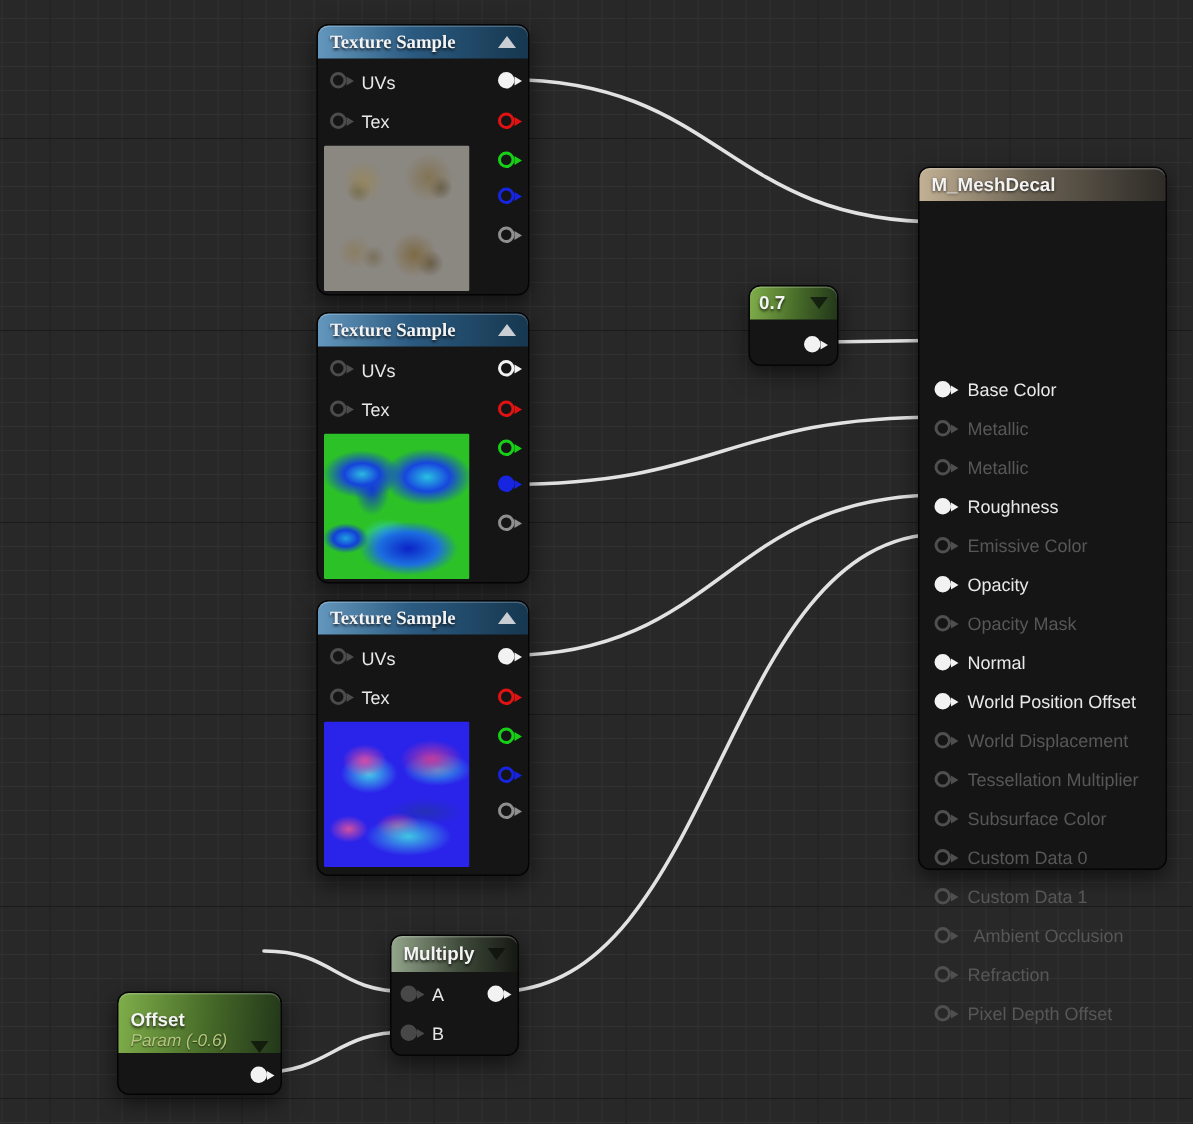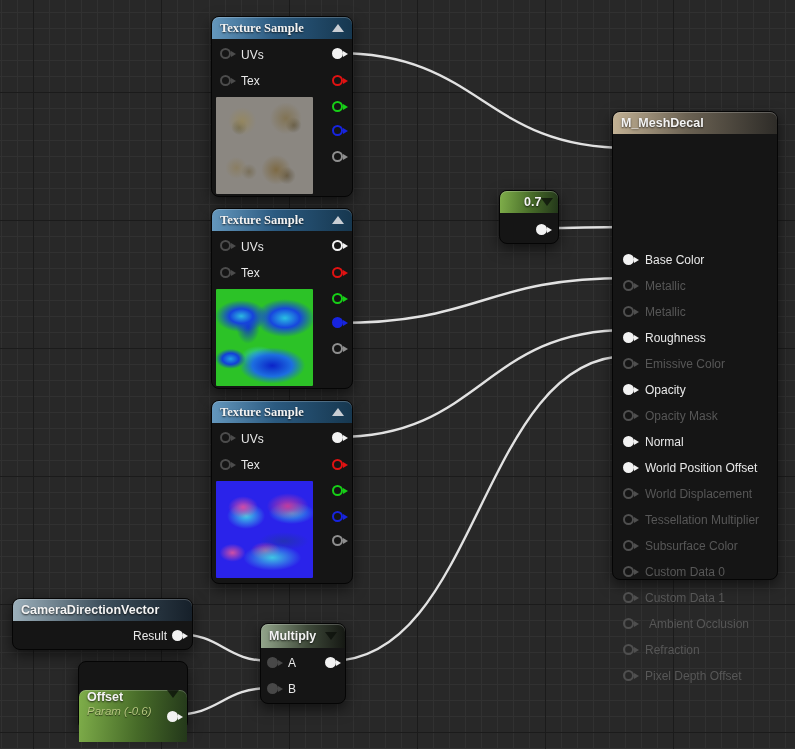--- a/index.html
+++ b/index.html
@@ -84,23 +84,23 @@
       radial-gradient(ellipse 15px 11px at 28% 27%, #d24aa8 0%, rgba(210,74,168,0) 100%),
       radial-gradient(ellipse 19px 13px at 31% 36%, #3fd0e8 0%, rgba(63,208,232,0) 100%),
       radial-gradient(ellipse 21px 13px at 74% 26%, #c23a9e 0%, rgba(194,58,158,0) 100%),
       radial-gradient(ellipse 23px 11px at 78% 33%, #35b8e6 0%, rgba(53,184,230,0) 100%),
       radial-gradient(ellipse 13px 9px  at 17% 74%, #cf4fa5 0%, rgba(207,79,165,0) 100%),
       radial-gradient(ellipse 29px 13px at 58% 79%, #3ec6e4 0%, rgba(62,198,228,0) 100%),
       radial-gradient(ellipse 15px 9px  at 51% 72%, #c04098 0%, rgba(192,64,152,0) 100%),
       radial-gradient(ellipse 25px 9px  at 70% 62%, #2430b8 0%, rgba(36,48,184,0) 100%);
   }
 
-  .hdr2{height:52px;border-radius:7px 7px 0 0;display:flex;align-items:flex-start;
+  .hdr2{height:40px;border-radius:7px 7px 0 0;display:flex;align-items:flex-end;
     padding:0 8px;box-sizing:border-box;
-    box-shadow:inset 0 1px 0 rgba(255,255,255,.22);margin-top:28px;}
+    box-shadow:inset 0 1px 0 rgba(255,255,255,.22);}
   .hdr2 .titles{flex:1;line-height:1.2;}
   .hdr2 .t1{color:#f3f3f3;font-size:12.5px;font-weight:bold;text-shadow:0 1px 2px rgba(0,0,0,.75);}
   .hdr2 .t2{color:#b5c77e;font-size:11.5px;font-style:italic;text-shadow:0 1px 1px rgba(0,0,0,.6);}
 </style>
 </head>
 <body>
 
 <div id="canvas">
 
   <svg id="wires" width="795" height="749">
@@ -161,21 +161,21 @@
     <span class="lbl" style="left:29px;top:64px">Tex</span>
     <div class="preview preview-normal" style="top:80px"></div>
     <span class="pin filled" style="color:#f2f2f2;left:120px;top:31px"></span>
     <span class="pin" style="color:#e01212;left:120px;top:58px"></span>
     <span class="pin" style="color:#17cf17;left:120px;top:84px"></span>
     <span class="pin" style="color:#1724e0;left:120px;top:110px"></span>
     <span class="pin" style="color:#8f8f8f;left:120px;top:134px"></span>
   </div>
 
   <div class="node" style="left:499px;top:190px;width:58px;height:52px">
-    <div class="hdr hdr-green" style="padding:0 24px">
+    <div class="hdr hdr-green" style="padding:0 6px">
       <span>0.7</span>
       <span class="spacer"></span>
       <span class="tri-down"></span>
     </div>
     <span class="pin filled" style="color:#f2f2f2;left:36px;top:33px"></span>
   </div>
 
   <div class="node" style="left:612px;top:111px;width:164px;height:467px">
     <div class="hdr hdr-tan">
       <span>M_MeshDecal</span>
@@ -209,27 +209,20 @@
     <span class="pin" style="color:#4f4f4f;left:10px;top:480px"></span>
     <span class="lbl dim" style="left:32px;top:486px">Custom Data 1</span>
     <span class="pin" style="color:#4f4f4f;left:10px;top:506px"></span>
     <span class="lbl dim" style="left:36px;top:512px">Ambient Occlusion</span>
     <span class="pin" style="color:#4f4f4f;left:10px;top:532px"></span>
     <span class="lbl dim" style="left:32px;top:538px">Refraction</span>
     <span class="pin" style="color:#4f4f4f;left:10px;top:558px"></span>
     <span class="lbl dim" style="left:32px;top:564px">Pixel Depth Offset</span>
   </div>
 
-  <div class="node" style="left:12px;top:598px;width:179px;height:50px">
-    <div class="hdr hdr-steel">
-      <span>CameraDirectionVector</span>
-    </div>
-    <span class="lbl right" style="left:154px;top:37px">Result</span>
-    <span class="pin filled" style="color:#f2f2f2;left:159px;top:31px"></span>
-  </div>
 
   <div class="node" style="left:78px;top:661px;width:108px;height:67px">
     <div class="hdr2 hdr-green">
       <span class="titles">
         <span class="t1" style="display:block">Offset</span>
         <span class="t2" style="display:block">Param (-0.6)</span>
       </span>
       <span class="tri-down"></span>
     </div>
     <span class="pin filled" style="color:#f2f2f2;left:88px;top:49px"></span>

